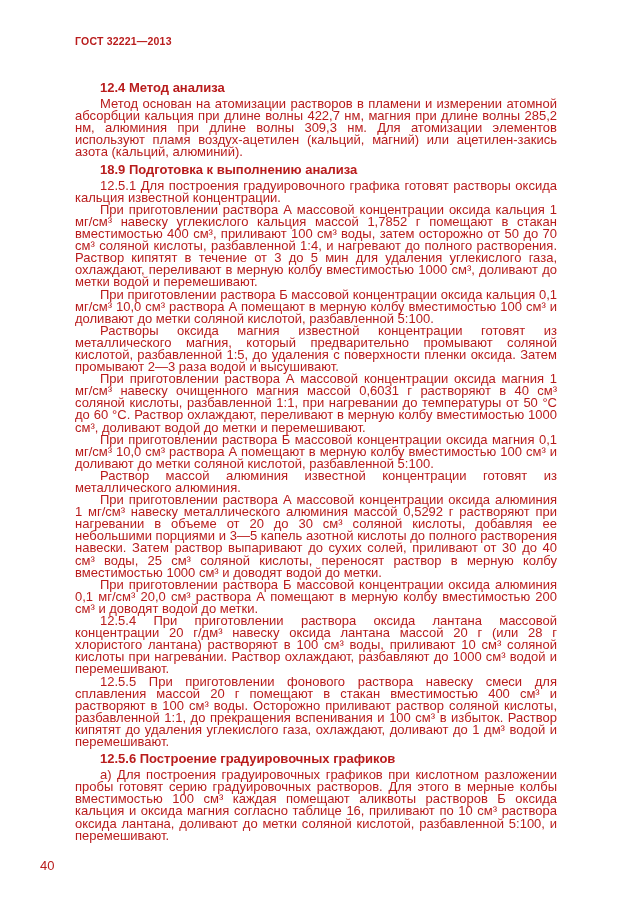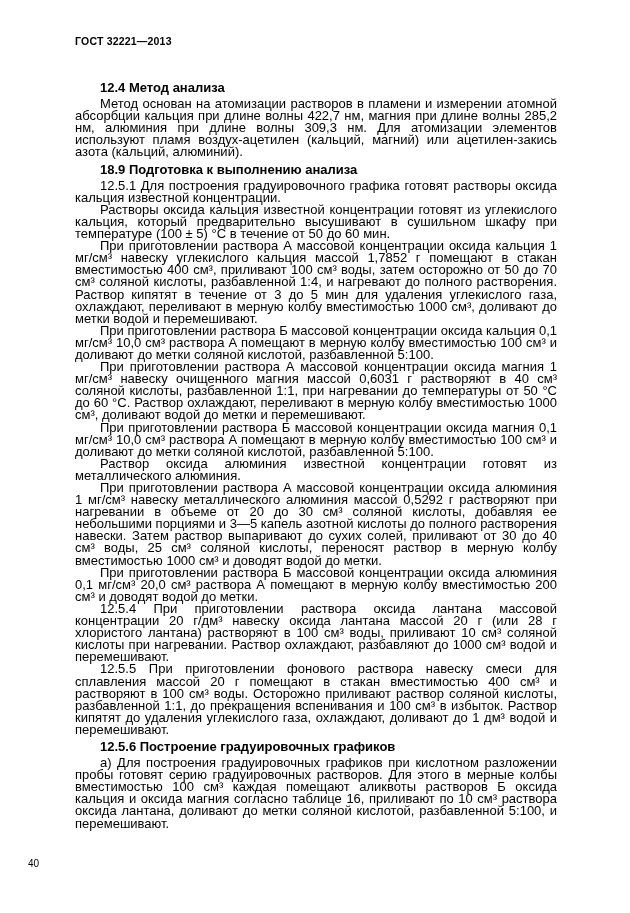--- a/index.html
+++ b/index.html
@@ -6,21 +6,21 @@
   html, body { margin: 0; padding: 0; }
   body {
     width: 630px; height: 913px;
     background: #f2f2f2;
     font-family: "Liberation Sans", "DejaVu Sans", sans-serif;
   }
   .page {
     position: relative;
     width: 630px; height: 913px;
     background: #ffffff;
-    color: #000000;
+    color: #b91c1c;
     overflow: hidden;
   }
   .doc-header {
     position: absolute;
     top: 35px; left: 75px;
     font-size: 10.5px;
     font-weight: bold;
     letter-spacing: 0.2px;
   }
   .doc-body {
@@ -36,42 +36,42 @@
   .doc-body p { margin: 0; }
   .ind { text-indent: 25px; }
   .h {
     font-weight: bold;
     margin-top: 5px !important;
     margin-bottom: 4px !important;
   }
   .doc-body p.h:first-child { margin-top: 0 !important; }
   .page-number {
     position: absolute;
-    left: 28px; top: 858px;
-    font-size: 10px;
+    left: 40px; top: 858px;
+    font-size: 13px;
   }
 </style>
 </head>
 <body>
 
 <div class="page">
 
   <div class="doc-header">ГОСТ 32221—2013</div>
 
   <div class="doc-body">
     <p class="h ind">12.4 Метод анализа</p>
     <p class="ind">Метод основан на атомизации растворов в пламени и измерении атомной абсорбции кальция при длине волны 422,7 нм, магния при длине волны 285,2 нм, алюминия при длине волны 309,3 нм. Для атомизации элементов используют пламя воздух-ацетилен (кальций, магний) или ацетилен-закись азота (кальций, алюминий).</p>
     <p class="h ind">18.9 Подготовка к выполнению анализа</p>
     <p class="ind">12.5.1 Для построения градуировочного графика готовят растворы оксида кальция известной концентрации.</p>
-    <p class="ind">Растворы оксида кальция известной концентрации готовят из углекислого кальция, который предварительно высушивают в сушильном шкафу при температуре (100 ± 5) °С в течение от 50 до 60 мин.</p>
     <p class="ind">При приготовлении раствора А массовой концентрации оксида кальция 1 мг/см³ навеску углекислого кальция массой 1,7852 г помещают в стакан вместимостью 400 см³, приливают 100 см³ воды, затем осторожно от 50 до 70 см³ соляной кислоты, разбавленной 1:4, и нагревают до полного растворения. Раствор кипятят в течение от 3 до 5 мин для удаления углекислого газа, охлаждают, переливают в мерную колбу вместимостью 1000 см³, доливают до метки водой и перемешивают.</p>
     <p class="ind">При приготовлении раствора Б массовой концентрации оксида кальция 0,1 мг/см³ 10,0 см³ раствора А помещают в мерную колбу вместимостью 100 см³ и доливают до метки соляной кислотой, разбавленной 5:100.</p>
+    <p class="ind">Растворы оксида магния известной концентрации готовят из металлического магния, который предварительно промывают соляной кислотой, разбавленной 1:5, до удаления с поверхности пленки оксида. Затем промывают 2—3 раза водой и высушивают.</p>
     <p class="ind">При приготовлении раствора А массовой концентрации оксида магния 1 мг/см³ навеску очищенного магния массой 0,6031 г растворяют в 40 см³ соляной кислоты, разбавленной 1:1, при нагревании до температуры от 50 °С до 60 °С. Раствор охлаждают, переливают в мерную колбу вместимостью 1000 см³, доливают водой до метки и перемешивают.</p>
     <p class="ind">При приготовлении раствора Б массовой концентрации оксида магния 0,1 мг/см³ 10,0 см³ раствора А помещают в мерную колбу вместимостью 100 см³ и доливают до метки соляной кислотой, разбавленной 5:100.</p>
-    <p class="ind">Раствор оксида алюминия известной концентрации готовят из металлического алюминия.</p>
+    <p class="ind">Раствор массой алюминия известной концентрации готовят из металлического алюминия.</p>
     <p class="ind">При приготовлении раствора А массовой концентрации оксида алюминия 1 мг/см³ навеску металлического алюминия массой 0,5292 г растворяют при нагревании в объеме от 20 до 30 см³ соляной кислоты, добавляя ее небольшими порциями и 3—5 капель азотной кислоты до полного растворения навески. Затем раствор выпаривают до сухих солей, приливают от 30 до 40 см³ воды, 25 см³ соляной кислоты, переносят раствор в мерную колбу вместимостью 1000 см³ и доводят водой до метки.</p>
     <p class="ind">При приготовлении раствора Б массовой концентрации оксида алюминия 0,1 мг/см³ 20,0 см³ раствора А помещают в мерную колбу вместимостью 200 см³ и доводят водой до метки.</p>
     <p class="ind">12.5.4 При приготовлении раствора оксида лантана массовой концентрации 20 г/дм³ навеску оксида лантана массой 20 г (или 28 г хлористого лантана) растворяют в 100 см³ воды, приливают 10 см³ соляной кислоты при нагревании. Раствор охлаждают, разбавляют до 1000 см³ водой и перемешивают.</p>
     <p class="ind">12.5.5 При приготовлении фонового раствора навеску смеси для сплавления массой 20 г помещают в стакан вместимостью 400 см³ и растворяют в 100 см³ воды. Осторожно приливают раствор соляной кислоты, разбавленной 1:1, до прекращения вспенивания и 100 см³ в избыток. Раствор кипятят до удаления углекислого газа, охлаждают, доливают до 1 дм³ водой и перемешивают.</p>
     <p class="h ind">12.5.6 Построение градуировочных графиков</p>
     <p class="ind">а) Для построения градуировочных графиков при кислотном разложении пробы готовят серию градуировочных растворов. Для этого в мерные колбы вместимостью 100 см³ каждая помещают аликвоты растворов Б оксида кальция и оксида магния согласно таблице 16, приливают по 10 см³ раствора оксида лантана, доливают до метки соляной кислотой, разбавленной 5:100, и перемешивают.</p>
   </div>
 
   <div class="page-number">40</div>
 

